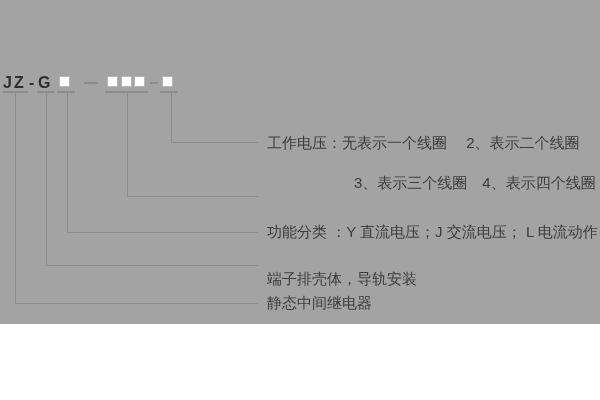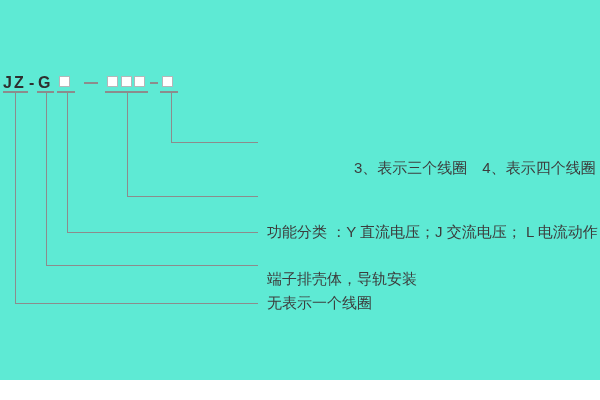--- a/index.html
+++ b/index.html
@@ -1,17 +1,17 @@
 <!DOCTYPE html>
 <html><head>
 <meta charset="utf-8">
 <style>
   html, body { margin:0; padding:0; background:#ffffff; }
   .canvas {
-    position:relative; width:600px; height:380px; background:#5eead4;
+    position:relative; width:600px; height:324px; background:#a3a3a3;
     font-family:"Liberation Sans", sans-serif; overflow:hidden;
   }
   
   .code-text {
     position:absolute; top:75px; font-size:16px; font-weight:600;
     color:#2f2f2f; letter-spacing:2px; line-height:16px; white-space:nowrap;
   }
   .box {
     position:absolute; top:76px; width:9px; height:9px;
     border:1.5px solid #b4b7b9; background:#ffffff;
@@ -51,18 +51,19 @@
   <div class="ul" style="left:57px;width:18px;"></div>
   <div class="ul" style="left:105px;width:43px;"></div>
   <div class="ul" style="left:160px;width:18px;"></div>
 
   <div class="conn" style="left:171px;width:87px;height:50px;"></div>
   <div class="conn" style="left:127px;width:131px;height:104px;"></div>
   <div class="conn" style="left:67px;width:191px;height:140px;"></div>
   <div class="conn" style="left:46px;width:212px;height:173px;"></div>
   <div class="conn" style="left:15px;width:243px;height:211px;"></div>
 
-  <div class="lbl" style="top:157px;left:354px;">3、表示三个线圈　4、表示四个线圈</div>
+  <div class="lbl" style="top:132px;">工作电压：无表示一个线圈　 2、表示二个线圈</div>
+  <div class="lbl" style="top:172px;left:354px;">3、表示三个线圈　4、表示四个线圈</div>
   <div class="lbl" style="top:221px;">功能分类 ：Y 直流电压；J 交流电压； L 电流动作</div>
   <div class="lbl" style="top:268px;">端子排壳体，导轨安装</div>
-  <div class="lbl" style="top:292px;">无表示一个线圈</div>
+  <div class="lbl" style="top:292px;">静态中间继电器</div>
 
 </div>
 
 </body></html>

